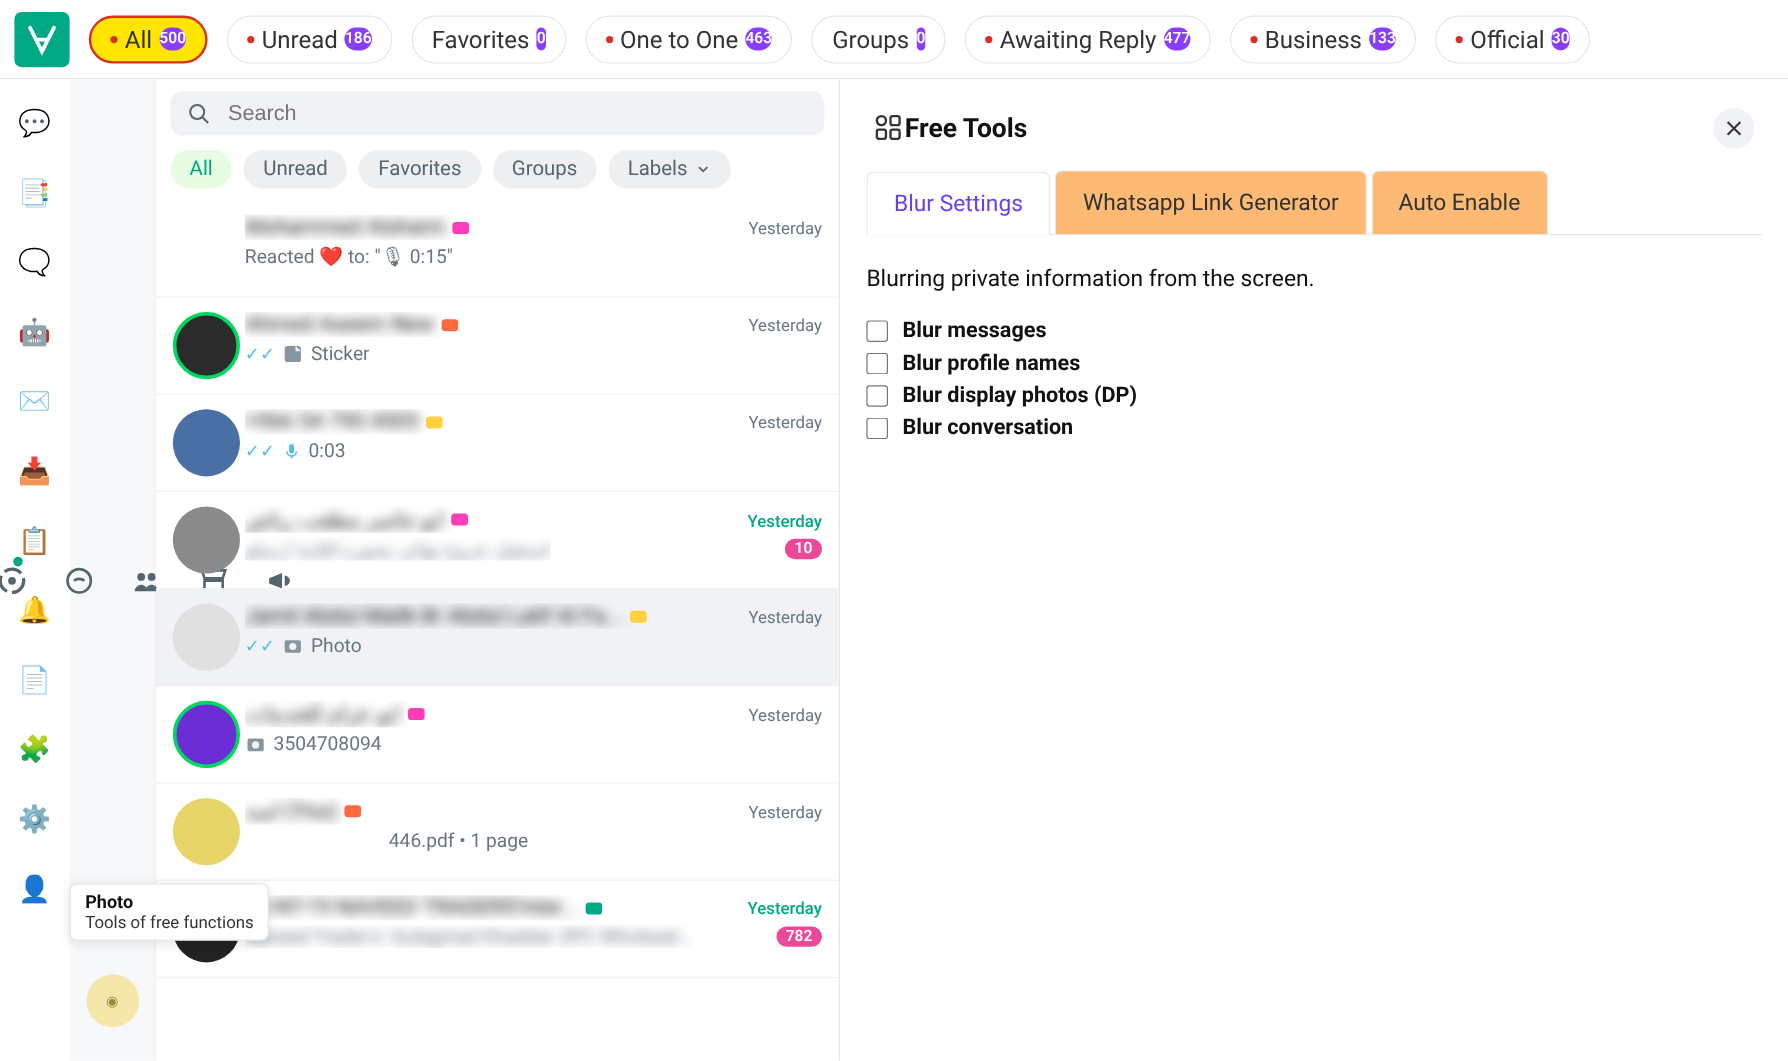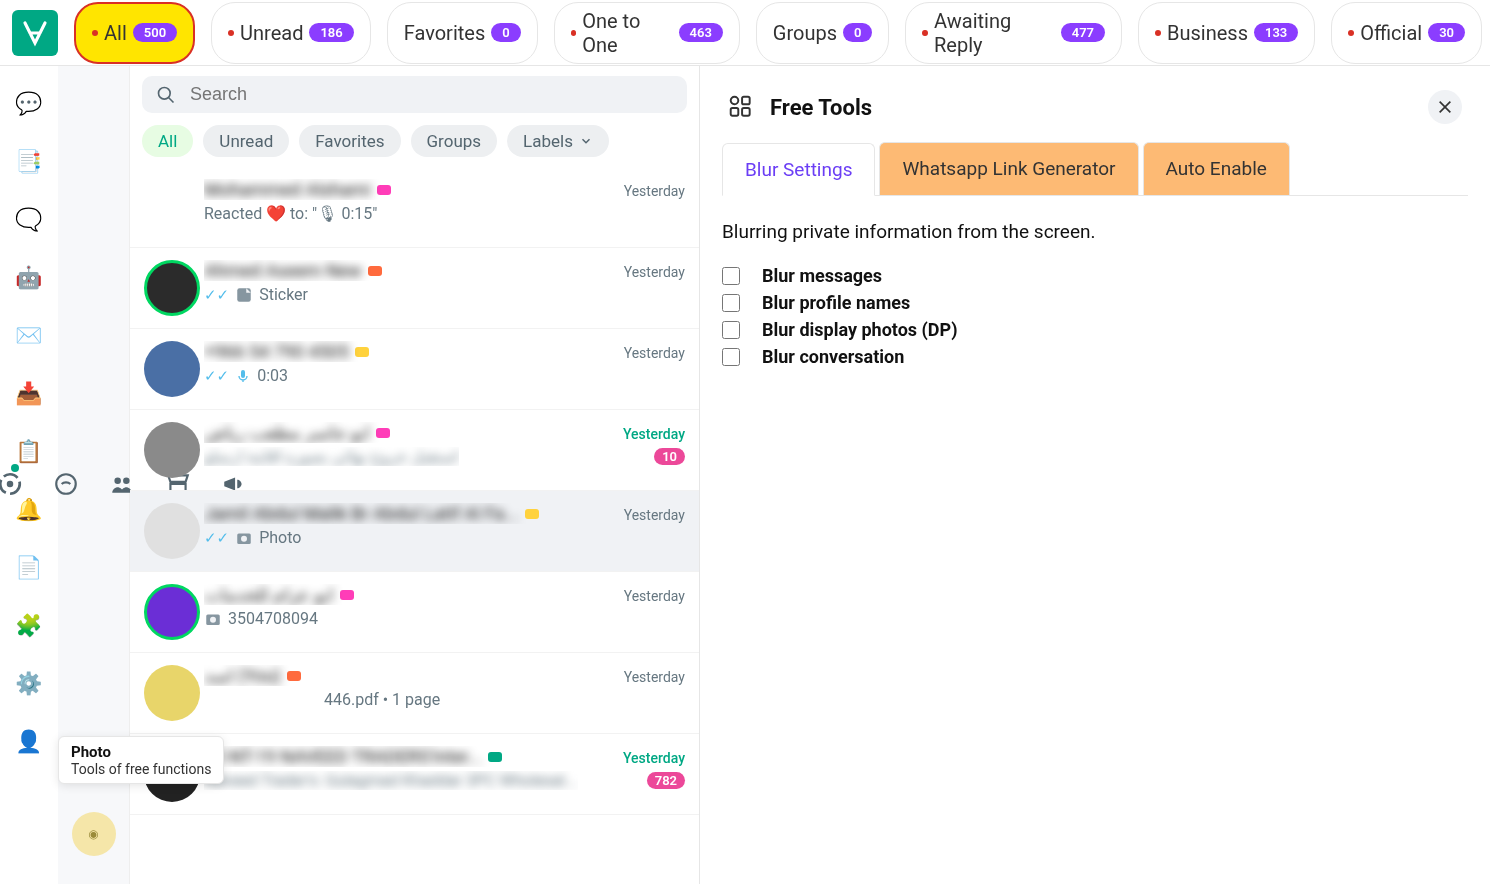--- a/index.html
+++ b/index.html
@@ -5,21 +5,21 @@
 * { box-sizing: border-box; margin: 0; padding: 0; }
 body { font-family: -apple-system, BlinkMacSystemFont, "Segoe UI", Roboto, Arial, sans-serif; width: 1490px; height: 884px; overflow: hidden; background: #fff; color: #111; }
 
 
 .top-bar { display: flex; align-items: center; height: 66px; border-bottom: 1px solid #e6e6e6; padding: 0 8px; gap: 16px; }
 .logo { width: 46px; height: 46px; background: #00a884; border-radius: 6px; display: flex; align-items: center; justify-content: center; color: #fff; font-weight: bold; font-size: 22px; margin-left: 4px; }
 .filter-tabs { display: flex; gap: 16px; flex: 1; }
 .filter-tab { display: inline-flex; align-items: center; gap: 6px; padding: 6px 16px; border: 1px solid #e6e6e6; border-radius: 24px; background: #fff; cursor: pointer; font-size: 20px; color: #333; position: relative; }
 .filter-tab.active { background: #ffe500; border: 2px solid #d93025; }
 .filter-tab .dot { width: 6px; height: 6px; background: #d93025; border-radius: 50%; }
-.filter-tab .badge { background: #8b3dff; color: #fff; border-radius: 12px; padding: 2px 11px; font-size: 13px; font-weight: 600; text-align: right; }
+.filter-tab .badge { background: #8b3dff; color: #fff; border-radius: 12px; padding: 2px 0; font-size: 13px; font-weight: 600; text-align: right; }
 
 .main { display: flex; height: calc(884px - 66px); }
 
 
 .icon-rail { width: 58px; background: #fff; display: flex; flex-direction: column; align-items: center; gap: 28px; padding-top: 22px; position: relative; }
 .rail-ic { width: 30px; height: 30px; display: flex; align-items: center; justify-content: center; font-size: 22px; cursor: pointer; }
 
 
 .side2 { width: 72px; background: #f7f8fa; display: flex; flex-direction: row; align-items: center; padding-top: 18px; gap: 30px; position: relative; border-right: 1px solid #eee; justify-content: center; }
 .side2 .s2-ic { width: 44px; height: 44px; border-radius: 50%; display: flex; align-items: center; justify-content: center; color: #54656f; cursor: pointer; position: relative; }
@@ -53,29 +53,29 @@
 .chat-sub { display: flex; align-items: center; gap: 6px; font-size: 16px; color: #667781; margin-top: 4px; justify-content: space-between; }
 .chat-sub-left { display:flex; align-items:center; gap:6px; overflow:hidden; }
 .chat-sub-text { white-space: nowrap; overflow: hidden; text-overflow: ellipsis; }
 .chat-sub-text.blur { filter: blur(5px); }
 .unread-badge { background: #ec4899; color: #fff; border-radius: 12px; padding: 1px 8px; font-size: 13px; font-weight: 600; }
 .label-dot { width: 14px; height: 10px; border-radius: 3px; display: inline-block; }
 .check { color: #53bdeb; font-size: 15px; }
 
 
 .right-panel { flex: 1; background: #fff; display: flex; flex-direction: column; }
-.rp-header { display: flex; align-items: center; padding: 24px 28px 18px; gap: 16px; }
+.rp-header { display: flex; align-items: center; padding: 24px 28px 18px; }
 .rp-header h1 { font-size: 22px; font-weight: 700; }
 .rp-close { margin-left: auto; width: 34px; height: 34px; border-radius: 50%; background: #f0f2f5; display: flex; align-items: center; justify-content: center; cursor: pointer; font-size: 18px; }
 .rp-tabs { display: flex; margin: 0 22px; border-bottom: 1px solid #e6e6e6; }
 .rp-tab { padding: 14px 22px; font-size: 19px; color: #333; cursor: pointer; border: 1px solid #e6e6e6; border-bottom: none; background: #fdba74; border-radius: 6px 6px 0 0; margin-right: 4px; }
 .rp-tab.active { background: #fff; color: #6b3ef5; border-bottom: 1px solid #fff; position: relative; top: 1px; }
 .rp-content { padding: 24px 22px; }
 .rp-desc { font-size: 19px; margin-bottom: 22px; }
-.check-row { display: flex; align-items: center; gap: 22px; margin-bottom: 6px; }
+.check-row { display: flex; align-items: center; gap: 12px; margin-bottom: 6px; }
 .check-row input { width: 18px; height: 18px; accent-color: #888; }
 .check-row label { font-size: 18px; font-weight: 700; }
 
 svg { display: block; }
 </style>
 </head>
 <body>
 
 <div class="top-bar">
   <div class="logo">

